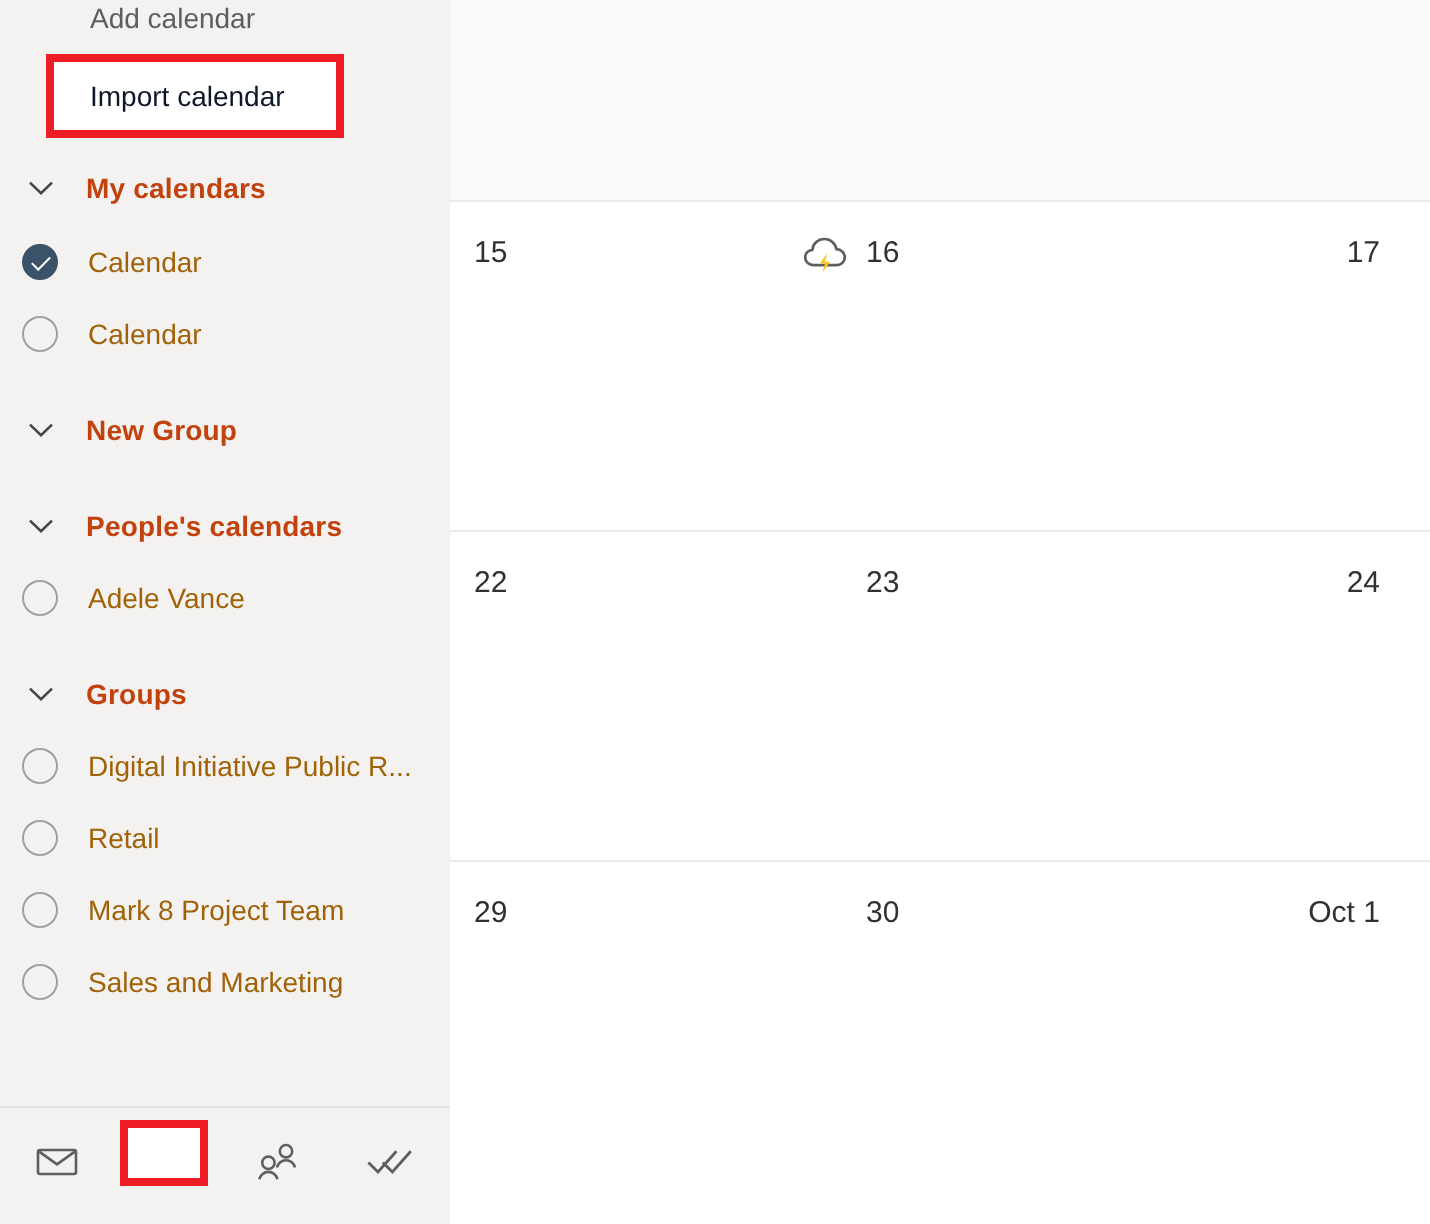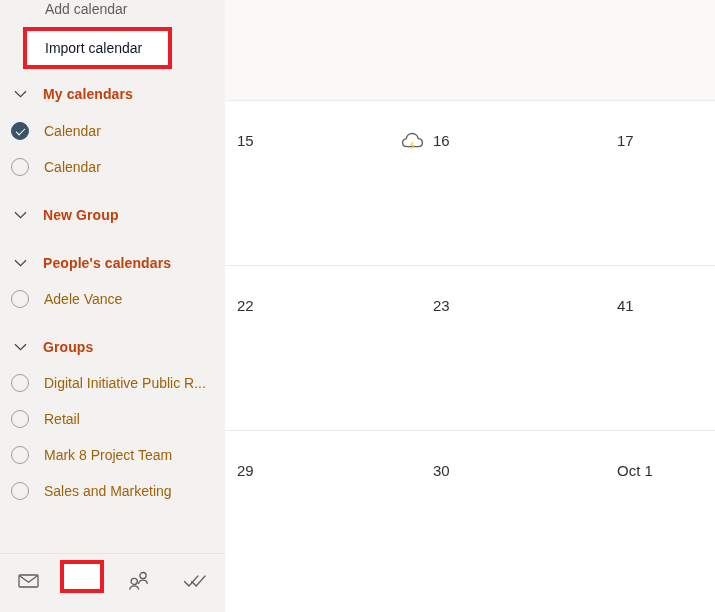--- a/index.html
+++ b/index.html
@@ -202,21 +202,21 @@
     height: 101px;
     background: #faf9f8;
     border-top: none;
   }
   .cal-row.r1 { top: 100px; height: 165px; }
   .cal-row.r2 { top: 265px; height: 165px; }
   .cal-row.r3 { top: 430px; height: 182px; }
 
   .cal-cell {
     position: absolute;
-    top: 17px;
+    top: 3px;
     bottom: 0;
     box-sizing: border-box;
   }
   .cal-cell.c0 { left: 0px;   width: 196px; }
   .cal-cell.c1 { left: 196px; width: 196px; }
   .cal-cell.c2 { left: 392px; width: 98px;  }
 
   .day-head {
     position: absolute;
     top: 11px;
@@ -226,21 +226,21 @@
     display: flex;
     align-items: center;
   }
   .day-num {
     font-size: 15px;
     color: #323130;
     line-height: 1;
   }
   .cal-cell.c0 .day-head { padding-left: 12px; }
   .cal-cell.c1 .day-head { padding-left: 12px; }
-  .cal-cell.c2 .day-head { justify-content: flex-start; padding-right: 25px; }
+  .cal-cell.c2 .day-head { justify-content: flex-end; padding-right: 25px; }
 
   .weather-ico {
     position: absolute;
     left: -33px;
     top: -3px;
     width: 26px;
     height: 24px;
   }
 </style>
 </head>
@@ -428,21 +428,21 @@
           <span class="day-num">22</span>
         </div>
       </div>
       <div class="cal-cell c1">
         <div class="day-head">
           <span class="day-num">23</span>
         </div>
       </div>
       <div class="cal-cell c2">
         <div class="day-head">
-          <span class="day-num">41</span>
+          <span class="day-num">24</span>
         </div>
       </div>
     </div>
 
     <div class="cal-row r3">
       <div class="cal-cell c0">
         <div class="day-head">
           <span class="day-num">29</span>
         </div>
       </div>

